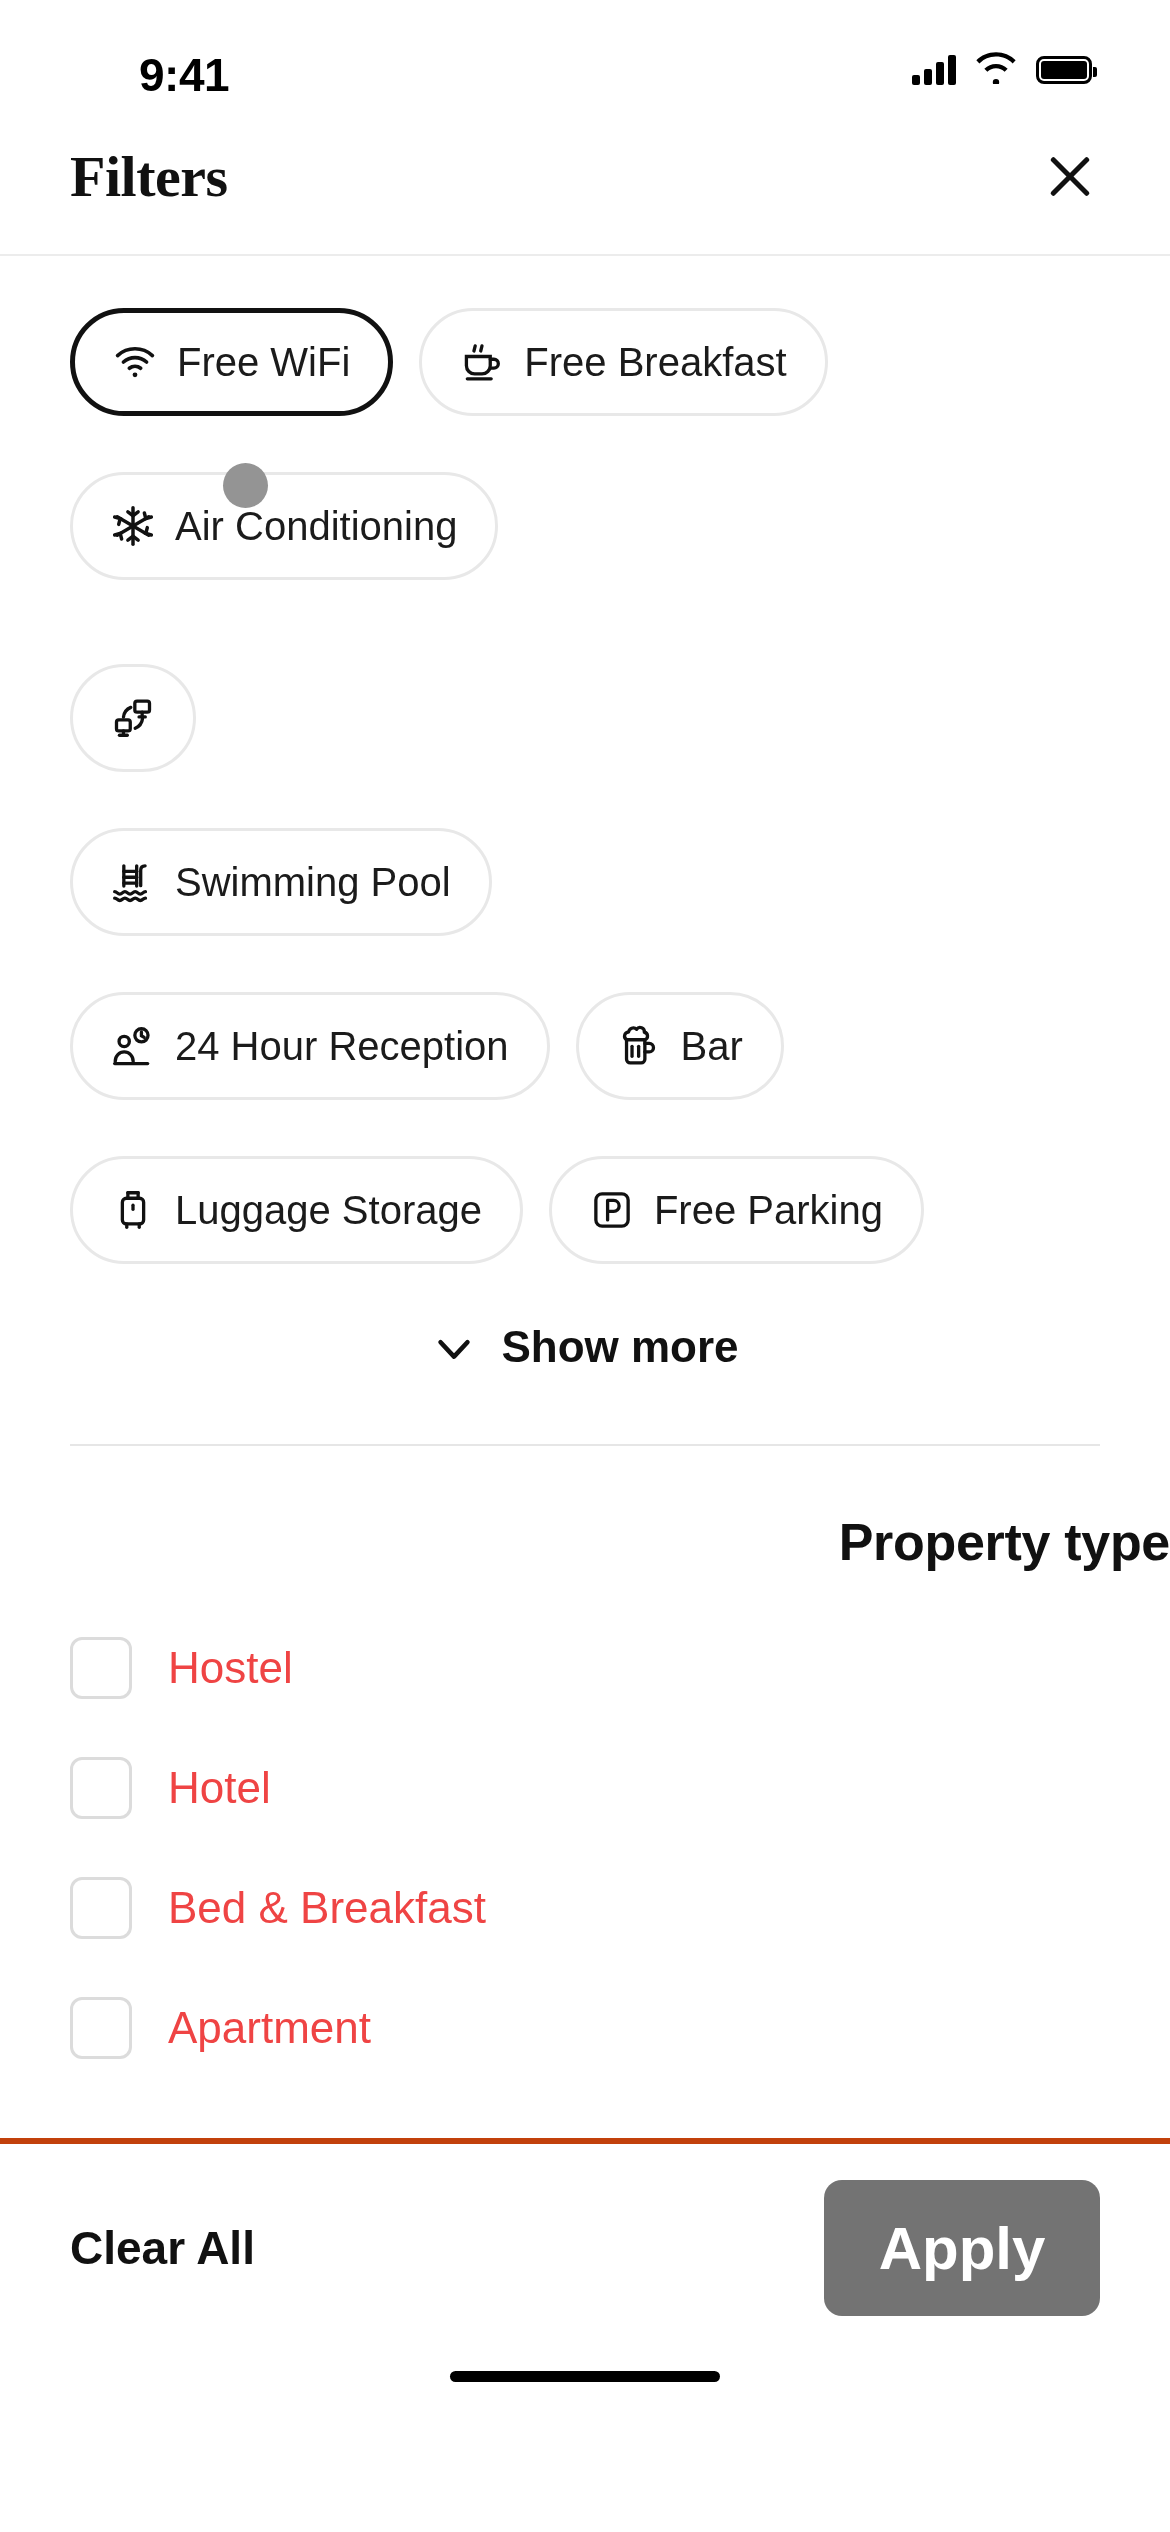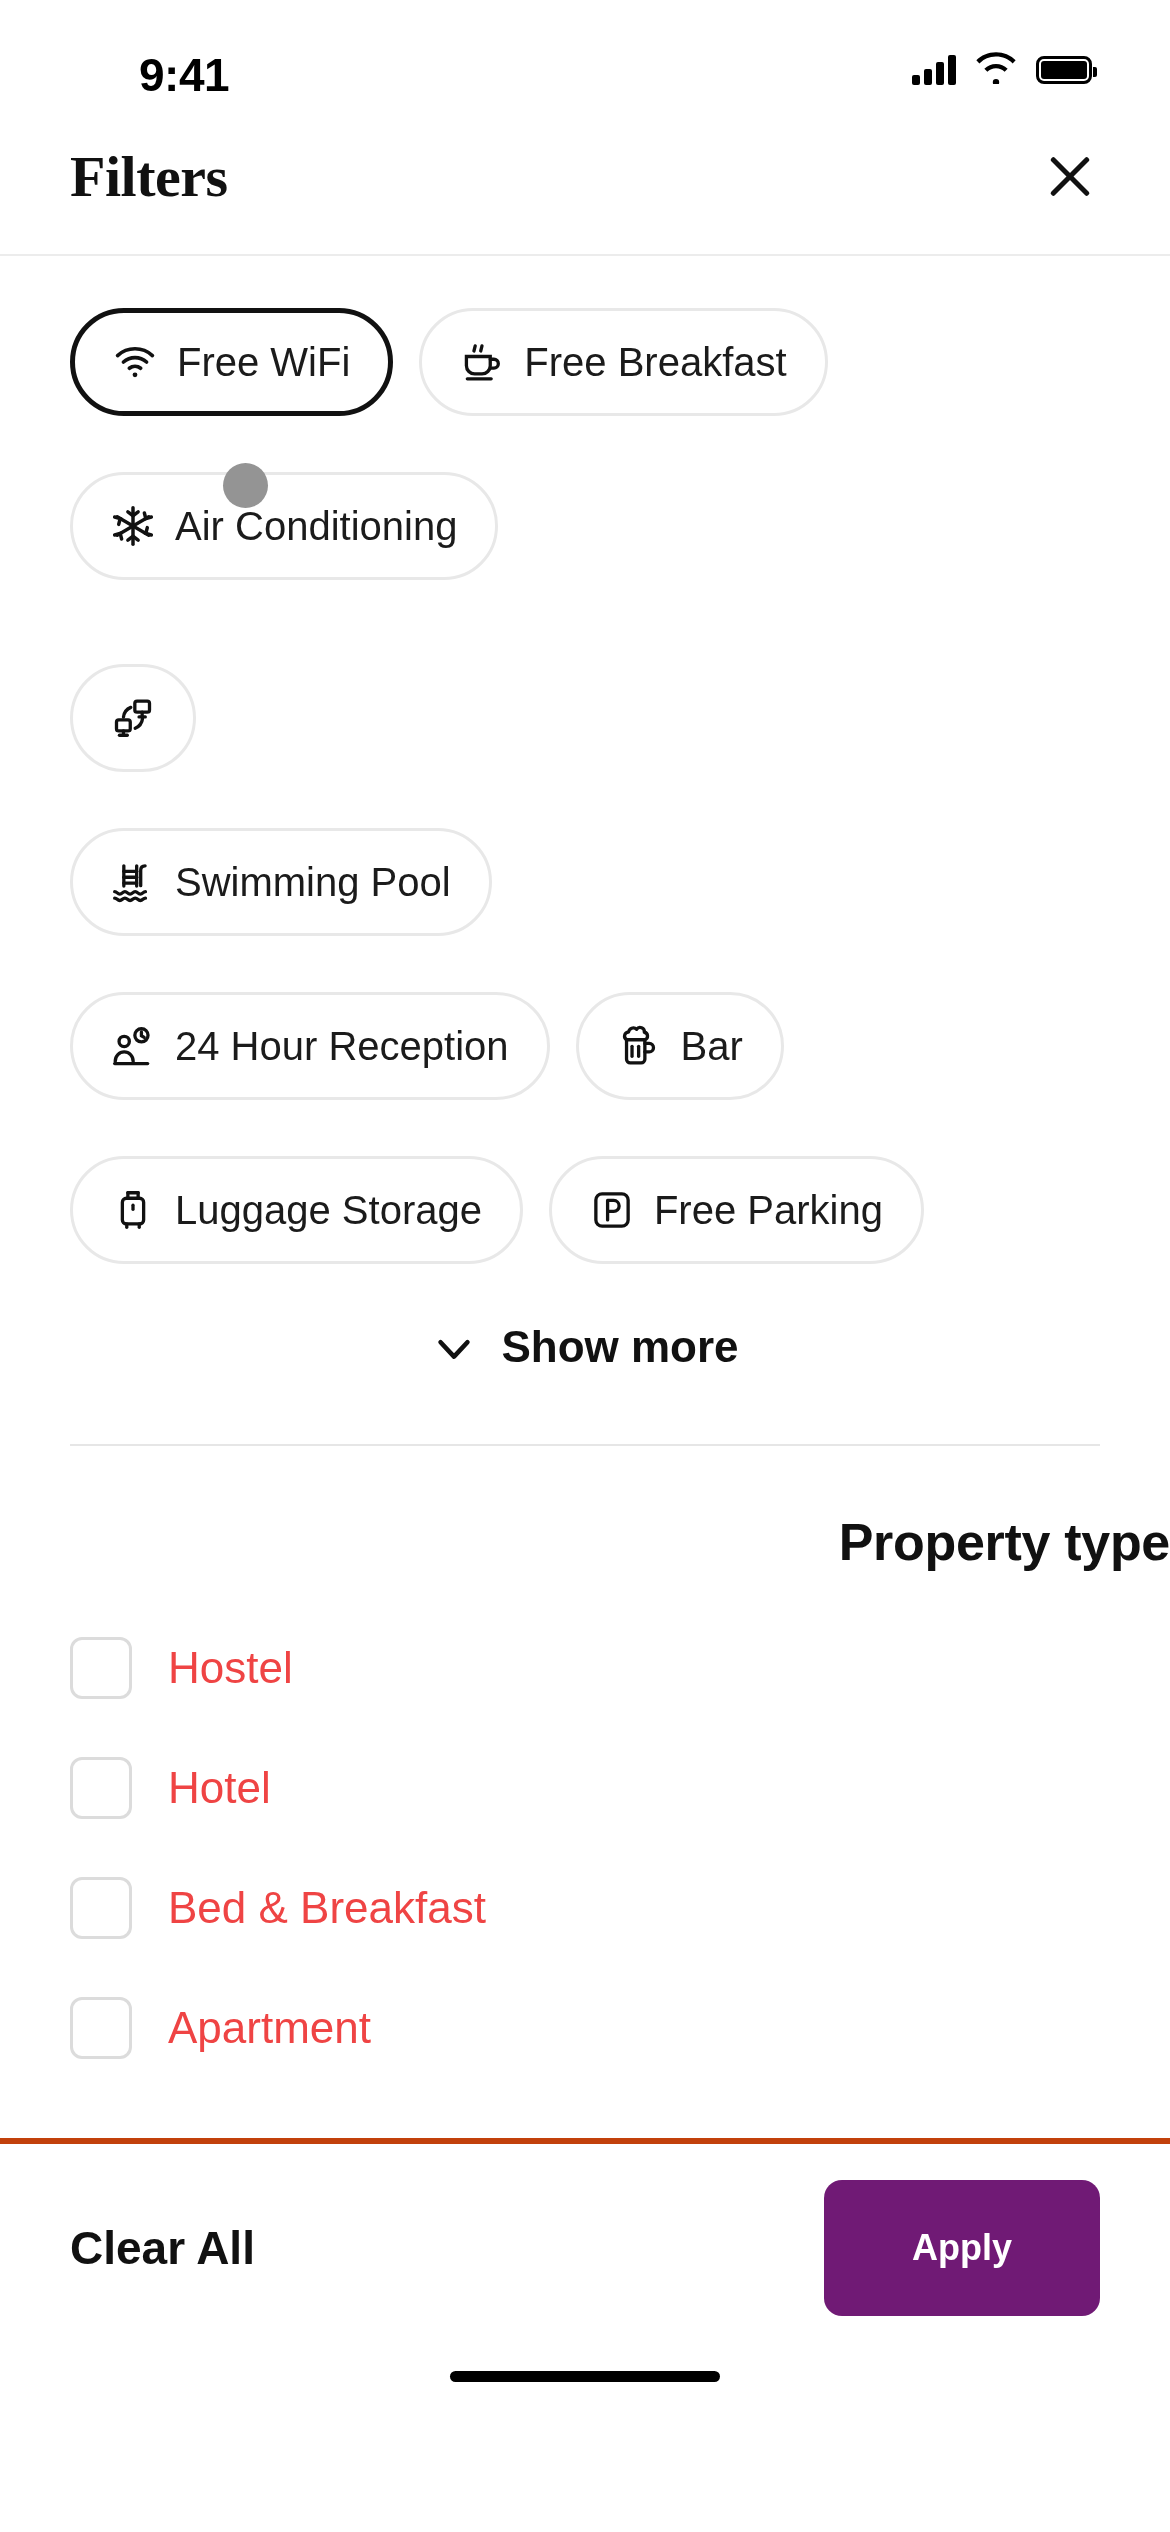--- a/index.html
+++ b/index.html
@@ -213,24 +213,24 @@
   }
   .clear-all {
     font-size: 46px;
     font-weight: bold;
     color: #111;
     cursor: pointer;
   }
   .apply-btn {
     width: 276px;
     height: 136px;
-    background: #701a75;
+    background: #737373;
     border-radius: 18px;
     color: #fff;
-    font-size: 36px;
+    font-size: 60px;
     font-weight: bold;
     display: flex;
     align-items: center;
     justify-content: center;
     cursor: pointer;
     border: none;
     font-family: "Liberation Sans", sans-serif;
   }
   .home-indicator {
     position: absolute;

